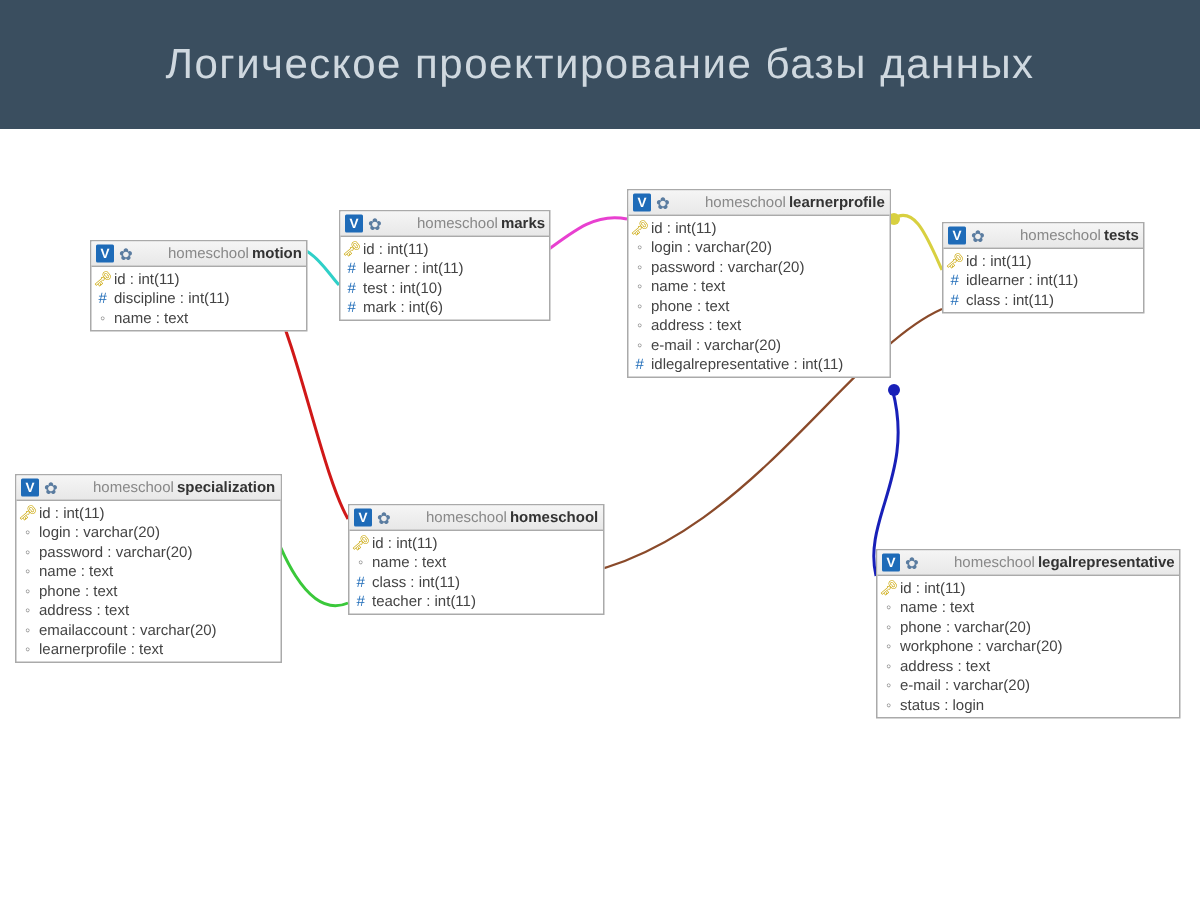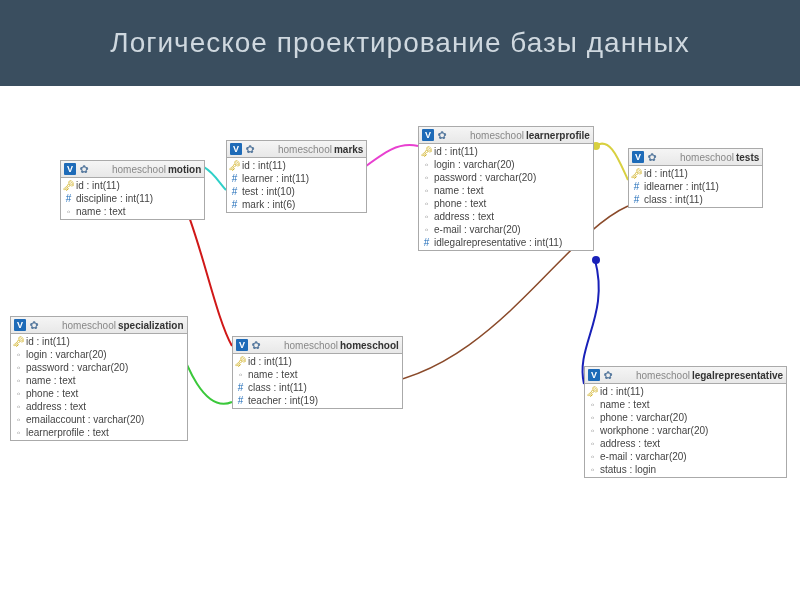--- a/index.html
+++ b/index.html
@@ -297,21 +297,21 @@
           <div class="col-row">
             <span class="col-icon attr">◦</span>
             <span>name : text</span>
           </div>
           <div class="col-row">
             <span class="col-icon fk">#</span>
             <span>class : int(11)</span>
           </div>
           <div class="col-row">
             <span class="col-icon fk">#</span>
-            <span>teacher : int(19)</span>
+            <span>teacher : int(11)</span>
           </div>
         </div>
       </div>
       <div class="table-box" style="left: 584px; top: 280px;">
         <div class="table-header">
           <span class="v-icon">V</span>
           <span class="gear-icon"></span>
           <span class="schema-name">homeschool</span> 
           <span class="table-name">legalrepresentative</span>
         </div>

